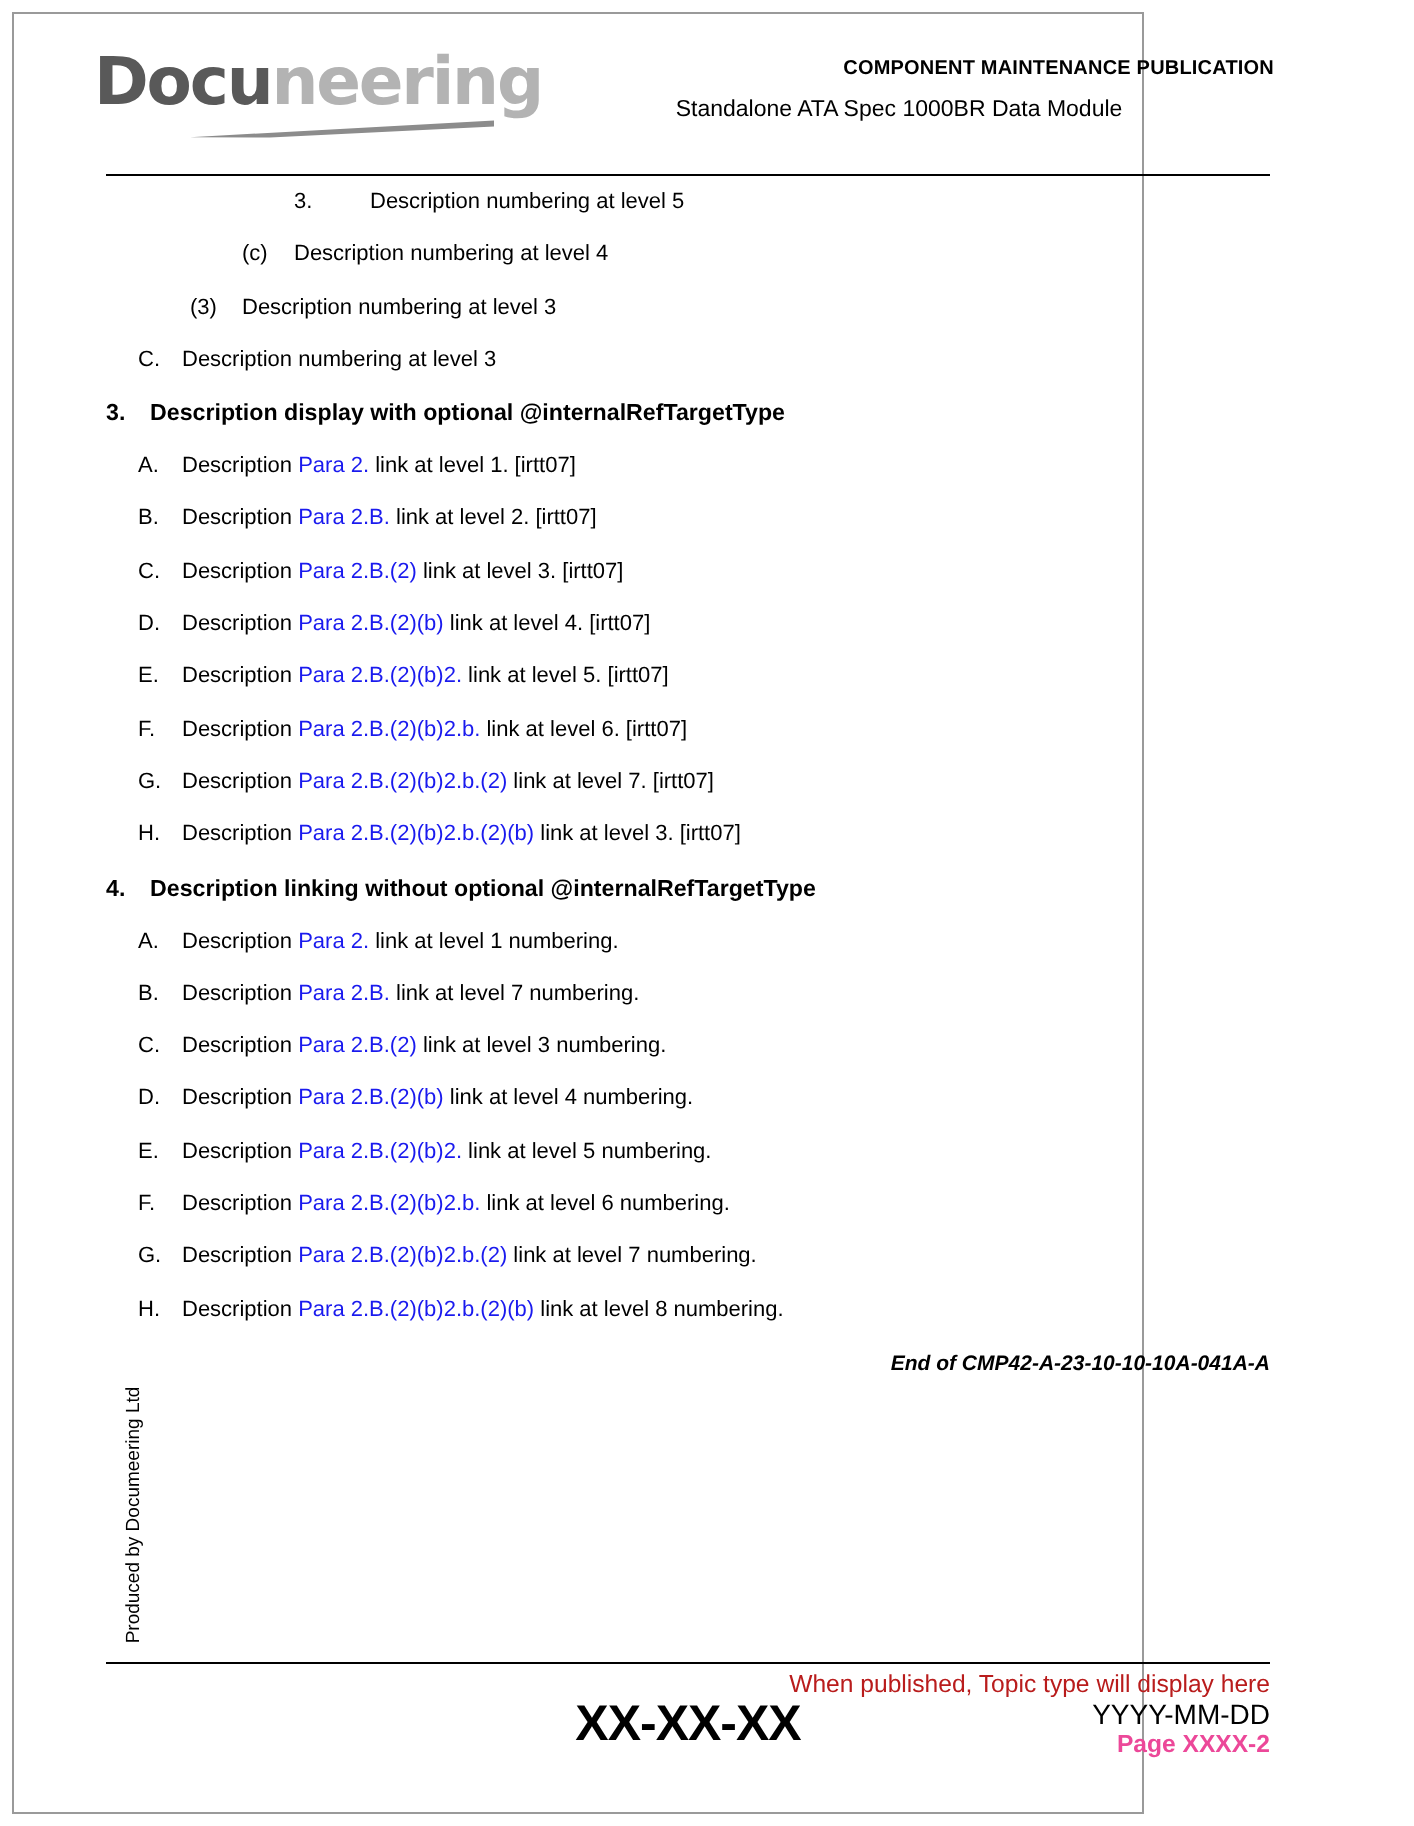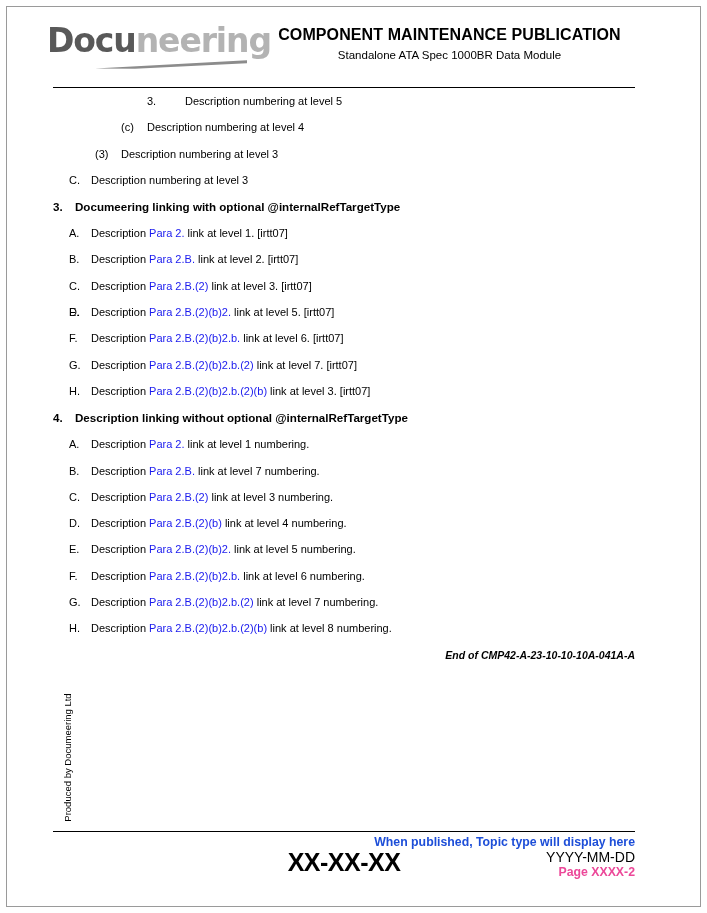--- a/index.html
+++ b/index.html
@@ -14,21 +14,21 @@
     width: 707px;
     height: 913px;
     background: #ffffff;
     overflow: hidden;
   }
   
   .page-frame {
     position: absolute;
     left: 6px;
     top: 6px;
-    width: 695px;
+    width: 566px;
     height: 901px;
     border: 1px solid #9a9a9a;
     background: #ffffff;
   }
 
   
   .header {
     position: absolute;
     left: 40px;
     top: 14px;
@@ -60,26 +60,27 @@
     height: 9px;
   }
   .title-block {
     position: absolute;
     left: 215px;
     top: 5px;
     width: 375px;
     text-align: center;
   }
   .doc-title {
-    font-size: 16px;
+    font-size: 10px;
     font-weight: bold;
     letter-spacing: 0.1px;
     color: #000;
     line-height: 18px;
     white-space: nowrap;
+    text-align: right;
   }
   .doc-subtitle {
     font-size: 11.5px;
     color: #000;
     line-height: 16px;
     margin-top: 3px;
     white-space: nowrap;
   }
 
   .rule {
@@ -180,23 +181,23 @@
   }
   .footer-right {
     position: absolute;
     right: 0;
     top: 0;
     text-align: right;
     width: 330px;
   }
   .footer-topic {
     font-size: 12.3px;
-    font-weight: bold;
+    font-weight: normal;
     line-height: 15px;
-    color: #1d4ed8;
+    color: #b91c1c;
     white-space: nowrap;
   }
   .footer-date {
     font-size: 14px;
     font-weight: normal;
     line-height: 15px;
     color: #000;
     white-space: nowrap;
   }
   .footer-pageno {
@@ -247,25 +248,25 @@
         <div class="doc-subtitle">Standalone ATA Spec 1000BR Data Module</div>
       </div>
     </div>
     <div class="rule header-rule"></div>
 
     <div class="content" id="content">
         <div class="para lvl5"><span class="marker">3.</span><span class="ptext">Description numbering at level 5</span></div>
         <div class="para lvl4"><span class="marker">(c)</span><span class="ptext">Description numbering at level 4</span></div>
         <div class="para lvl3"><span class="marker">(3)</span><span class="ptext">Description numbering at level 3</span></div>
         <div class="para lvl2"><span class="marker">C.</span><span class="ptext">Description numbering at level 3</span></div>
-        <div class="para h1"><span class="marker">3.</span><span class="ptext">Documeering linking with optional @internalRefTargetType</span></div>
+        <div class="para h1"><span class="marker">3.</span><span class="ptext">Description display with optional @internalRefTargetType</span></div>
         <div class="para lvl2"><span class="marker">A.</span><span class="ptext"><span>Description </span><span class="xref" style="color: rgb(26, 26, 238);">Para 2.</span><span> link at level 1. [irtt07]</span></span></div>
         <div class="para lvl2"><span class="marker">B.</span><span class="ptext"><span>Description </span><span class="xref" style="color: rgb(26, 26, 238);">Para 2.B.</span><span> link at level 2. [irtt07]</span></span></div>
         <div class="para lvl2"><span class="marker">C.</span><span class="ptext"><span>Description </span><span class="xref" style="color: rgb(26, 26, 238);">Para 2.B.(2)</span><span> link at level 3. [irtt07]</span></span></div>
-        <div class="para lvl2"><span class="marker">D.</span></div>
+        <div class="para lvl2"><span class="marker">D.</span><span class="ptext"><span>Description </span><span class="xref" style="color: rgb(26, 26, 238);">Para 2.B.(2)(b)</span><span> link at level 4. [irtt07]</span></span></div>
         <div class="para lvl2"><span class="marker">E.</span><span class="ptext"><span>Description </span><span class="xref" style="color: rgb(26, 26, 238);">Para 2.B.(2)(b)2.</span><span> link at level 5. [irtt07]</span></span></div>
         <div class="para lvl2"><span class="marker">F.</span><span class="ptext"><span>Description </span><span class="xref" style="color: rgb(26, 26, 238);">Para 2.B.(2)(b)2.b.</span><span> link at level 6. [irtt07]</span></span></div>
         <div class="para lvl2"><span class="marker">G.</span><span class="ptext"><span>Description </span><span class="xref" style="color: rgb(26, 26, 238);">Para 2.B.(2)(b)2.b.(2)</span><span> link at level 7. [irtt07]</span></span></div>
         <div class="para lvl2"><span class="marker">H.</span><span class="ptext"><span>Description </span><span class="xref" style="color: rgb(26, 26, 238);">Para 2.B.(2)(b)2.b.(2)(b)</span><span> link at level 3. [irtt07]</span></span></div>
         <div class="para h1"><span class="marker">4.</span><span class="ptext">Description linking without optional @internalRefTargetType</span></div>
         <div class="para lvl2"><span class="marker">A.</span><span class="ptext"><span>Description </span><span class="xref" style="color: rgb(26, 26, 238);">Para 2.</span><span> link at level 1 numbering.</span></span></div>
         <div class="para lvl2"><span class="marker">B.</span><span class="ptext"><span>Description </span><span class="xref" style="color: rgb(26, 26, 238);">Para 2.B.</span><span> link at level 7 numbering.</span></span></div>
         <div class="para lvl2"><span class="marker">C.</span><span class="ptext"><span>Description </span><span class="xref" style="color: rgb(26, 26, 238);">Para 2.B.(2)</span><span> link at level 3 numbering.</span></span></div>
         <div class="para lvl2"><span class="marker">D.</span><span class="ptext"><span>Description </span><span class="xref" style="color: rgb(26, 26, 238);">Para 2.B.(2)(b)</span><span> link at level 4 numbering.</span></span></div>
         <div class="para lvl2"><span class="marker">E.</span><span class="ptext"><span>Description </span><span class="xref" style="color: rgb(26, 26, 238);">Para 2.B.(2)(b)2.</span><span> link at level 5 numbering.</span></span></div>

